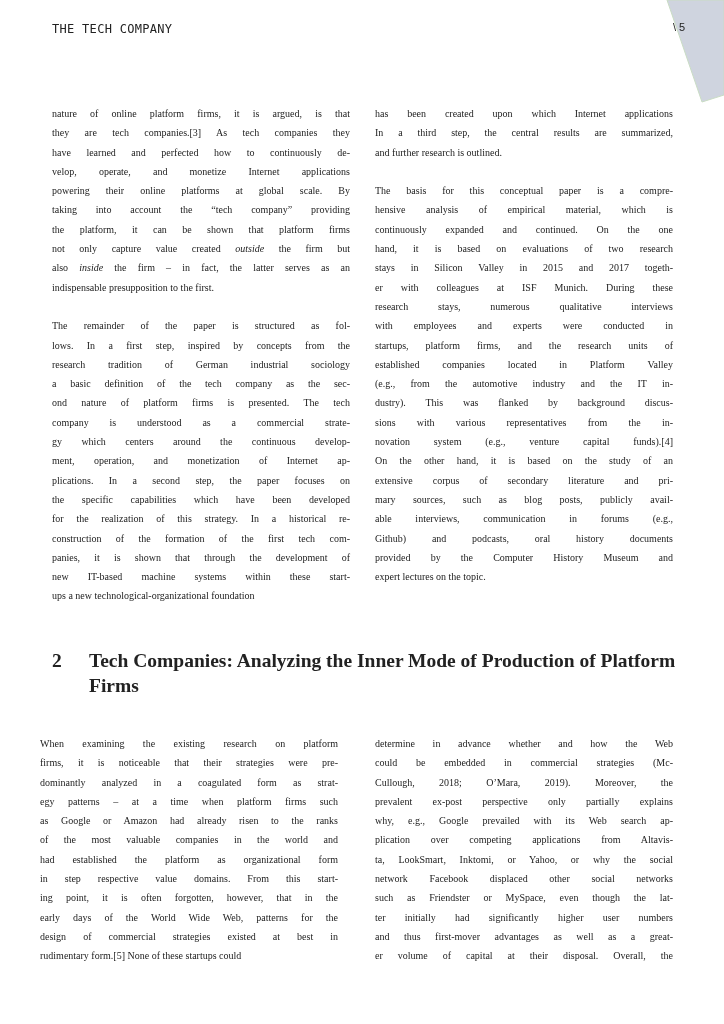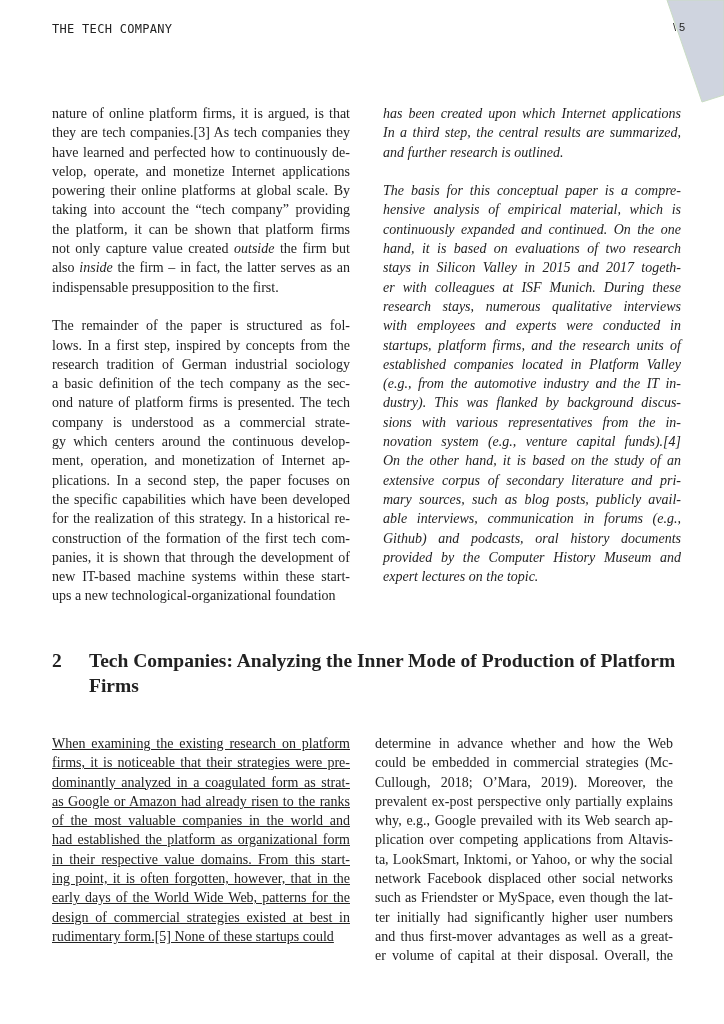--- a/index.html
+++ b/index.html
@@ -8,28 +8,28 @@
     .running-head {
       position: absolute; left: 52px; top: 22px;
       font-family: "DejaVu Sans Mono", monospace; font-size: 12px; letter-spacing: 0.3px; color: #222;
     }
     .page-num {
       position: absolute; left: 673px; top: 21px;
       font-family: "Liberation Sans", sans-serif; font-size: 11px; color: #222;
     }
     .col {
       position: absolute; width: 298px;
-      font-family: "Liberation Serif", serif; font-size: 14px; line-height: 19.3px; color: #222;
+      font-family: "Liberation Serif", serif; font-size: 10px; line-height: 19.3px; color: #222;
       text-align: justify; hyphens: none;
     }
     .col p { margin: 0; }
     .col p + p { margin-top: 19.3px; }
     .col-left-top { left: 52px; top: 104px; }
-    .col-right-top { left: 383px; top: 104px; font-style: italic; }
-    .col-left-bottom { left: 52px; top: 734px; text-decoration: underline; }
+    .col-right-top { left: 375px; top: 104px; }
+    .col-left-bottom { left: 40px; top: 734px; }
     .col-right-bottom { left: 375px; top: 734px; }
     .line { display: block; text-align: justify; text-align-last: justify; white-space: nowrap; overflow: visible; }
     .line.last { text-align-last: left; }
     .heading {
       position: absolute; left: 52px; top: 648px; width: 640px;
       font-family: "Liberation Serif", serif; font-weight: bold; font-size: 19.5px; line-height: 25px; color: #222;
       display: flex;
     }
     .heading .num { width: 37px; flex: none; }
     .heading .title { flex: 1; }
@@ -111,24 +111,25 @@
 <div class="heading">
   <span class="num">2</span>
   <span class="title">Tech Companies: Analyzing the Inner Mode of Production of Platform Firms</span>
 </div>
 
 <div class="col col-left-bottom">
   <p>
       <span class="line">When examining the existing research on platform</span>
       <span class="line">firms, it is noticeable that their strategies were pre-</span>
       <span class="line">dominantly analyzed in a coagulated form as strat-</span>
+      <span class="line">egy patterns – at a time when platform firms such</span>
       <span class="line">as Google or Amazon had already risen to the ranks</span>
       <span class="line">of the most valuable companies in the world and</span>
       <span class="line">had established the platform as organizational form</span>
-      <span class="line">in their respective value domains. From this start-</span>
+      <span class="line">in step respective value domains. From this start-</span>
       <span class="line">ing point, it is often forgotten, however, that in the</span>
       <span class="line">early days of the World Wide Web, patterns for the</span>
       <span class="line">design of commercial strategies existed at best in</span>
       <span class="line last">rudimentary form.[5] None of these startups could</span>
     </p>
 </div>
 
 <div class="col col-right-bottom">
   <p>
       <span class="line">determine in advance whether and how the Web</span>

